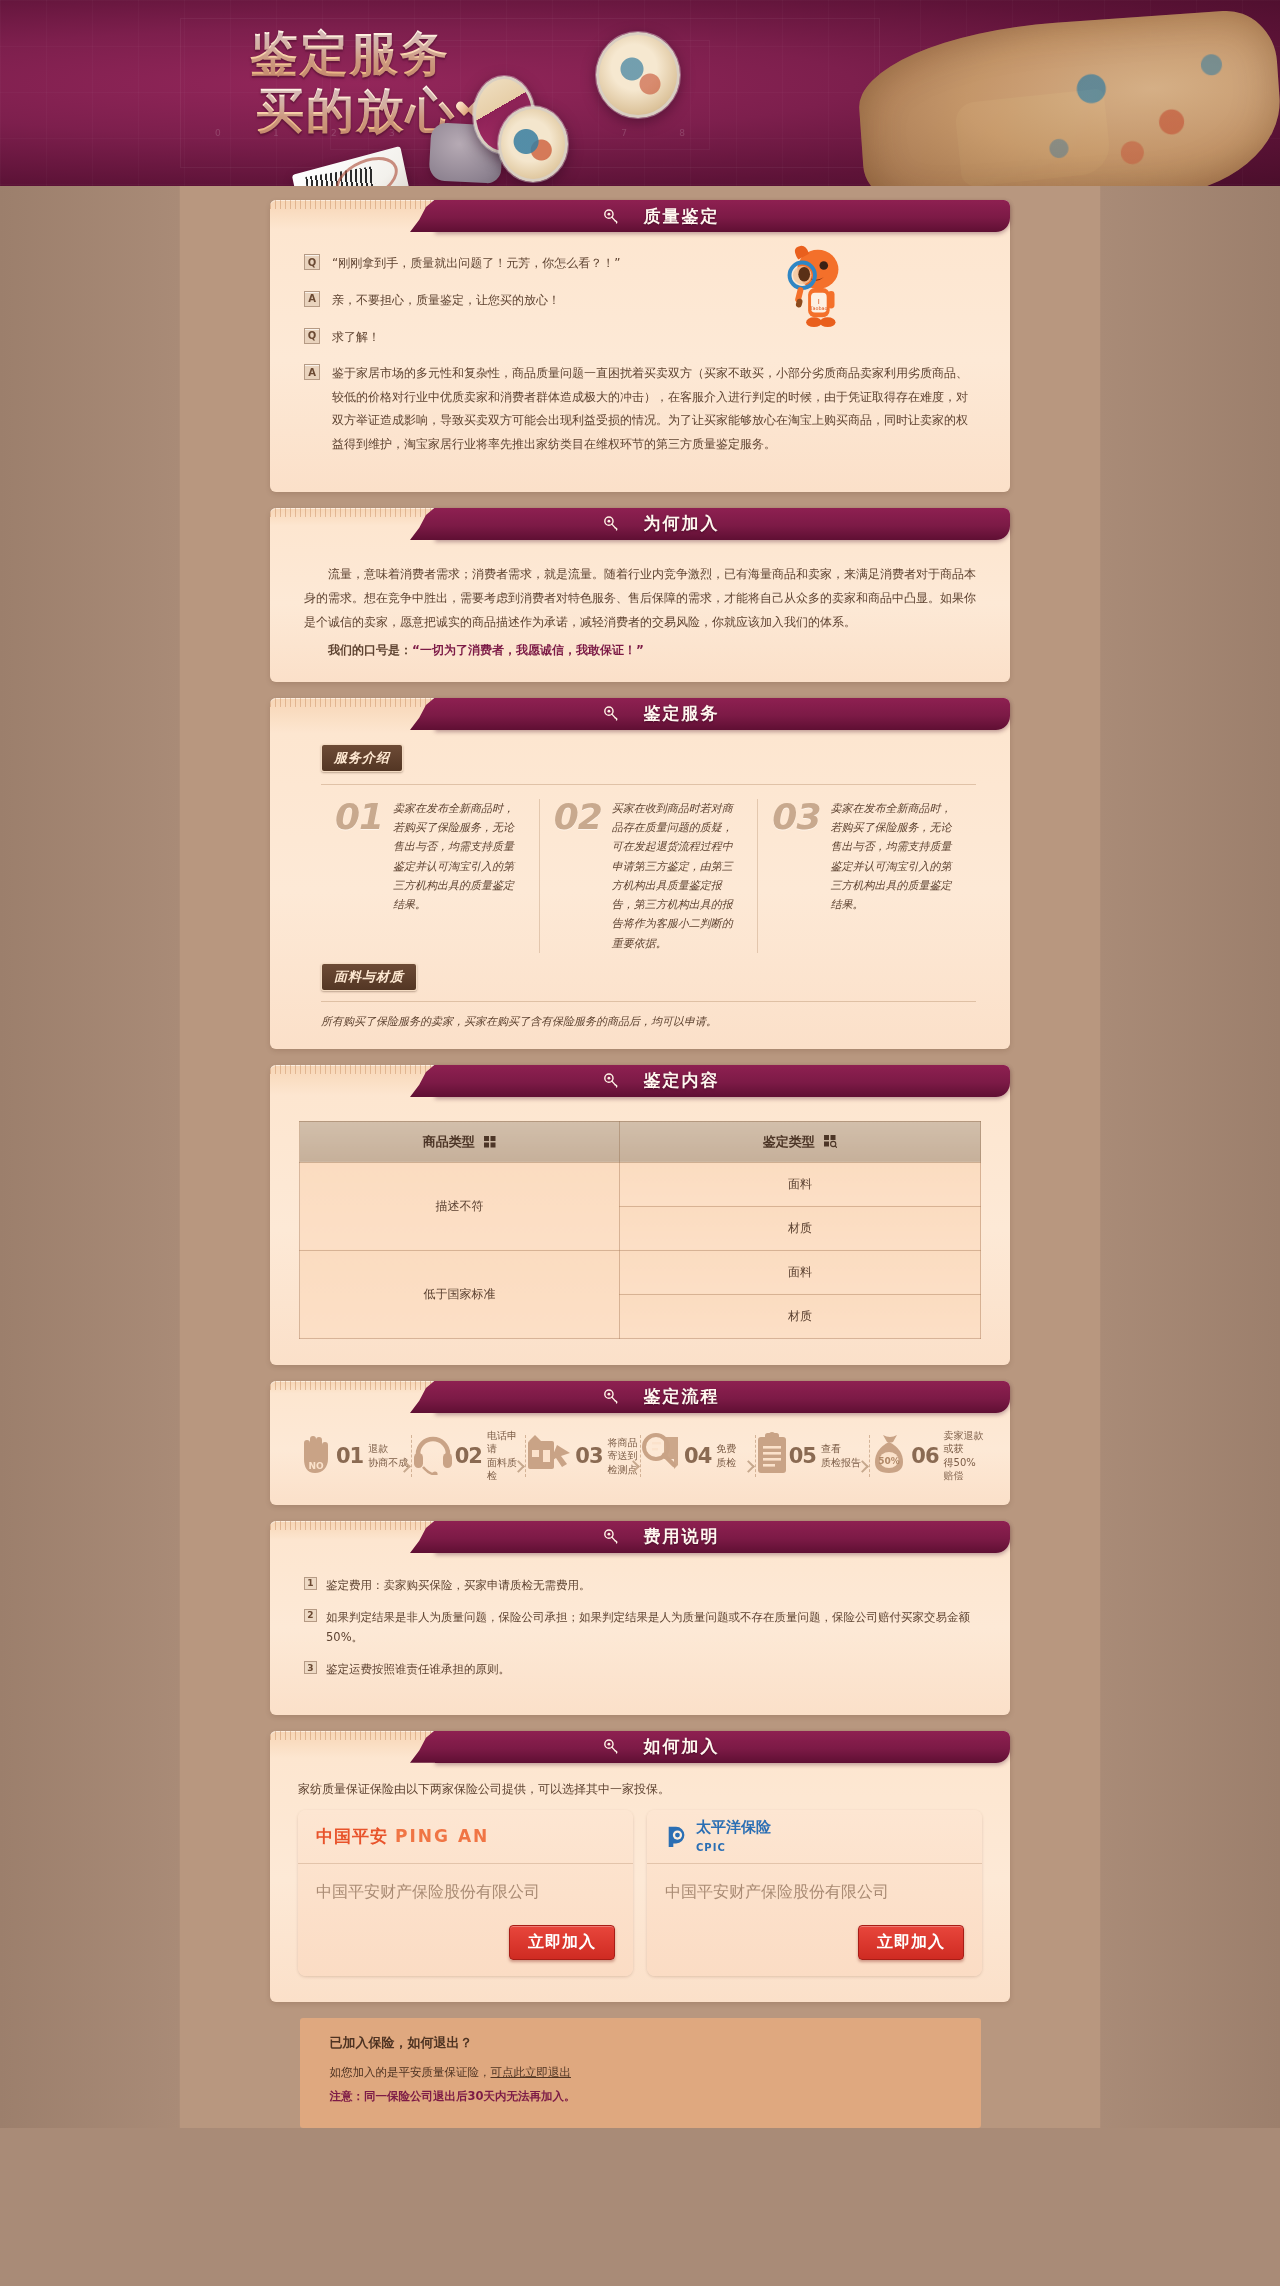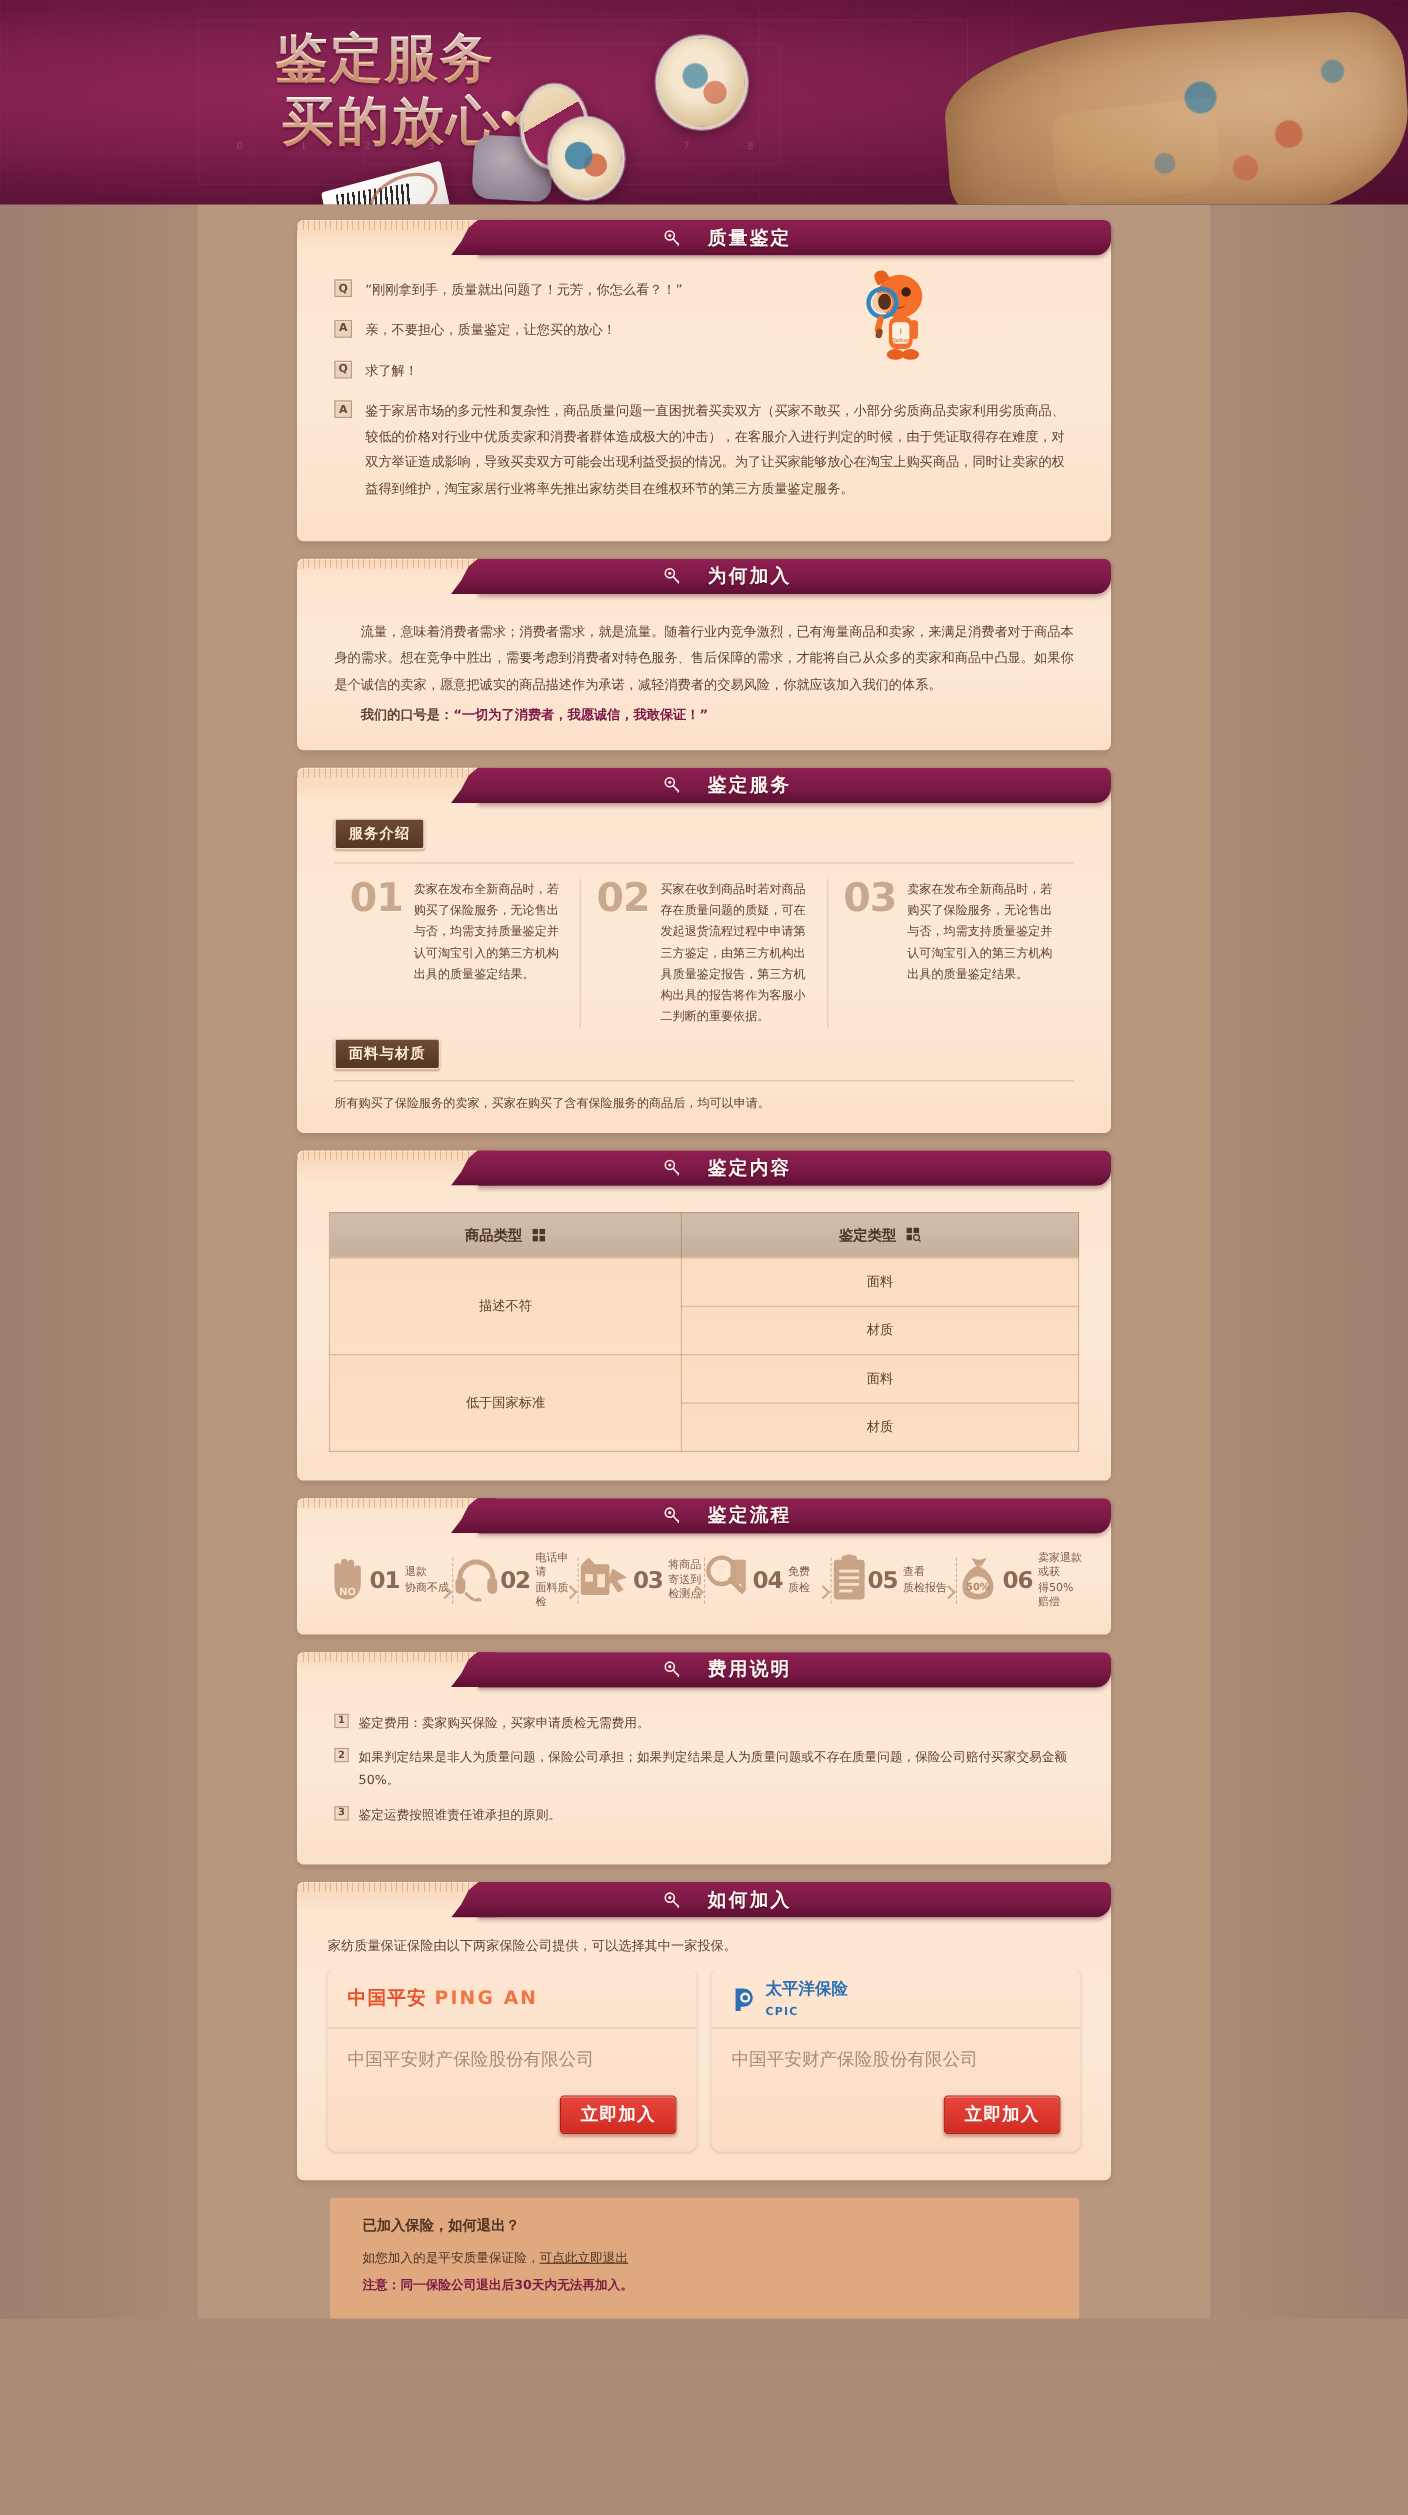--- a/index.html
+++ b/index.html
@@ -195,21 +195,21 @@
     position:absolute; right:162px; top:10px; width:70px; height:90px; z-index:5;
   }
 
   
   .why { padding:22px 34px 2px 34px; }
   .why p { font-size:12px; color:#5e4331; line-height:2.0; text-indent:2em; }
   .slogan { font-size:13px; color:#5a3d2a; font-weight:bold; margin-top:4px; text-indent:0; }
   .slogan b { color:#7c1a46; }
 
   
-  .svc { padding:14px 34px 2px 34px; }
+  .svc { padding:14px 34px 2px 51px;font-style:italic; }
   .chip {
     display:inline-block; background:linear-gradient(180deg,#6d4b36,#533624);
     color:#ffe9d2; font-size:13px; font-weight:bold; letter-spacing:1px;
     padding:4px 12px; border-radius:3px;
     border:1px solid #f4dcc3; box-shadow:0 1px 2px rgba(70,40,22,.35);
   }
   .hr { height:1px; background:rgba(170,125,90,.35); margin:12px 0 14px; }
   .cols { display:flex; gap:0; }
   .col { flex:1; display:flex; gap:10px; padding:0 14px; }
   .col + .col { border-left:1px solid rgba(170,125,90,.3); }

